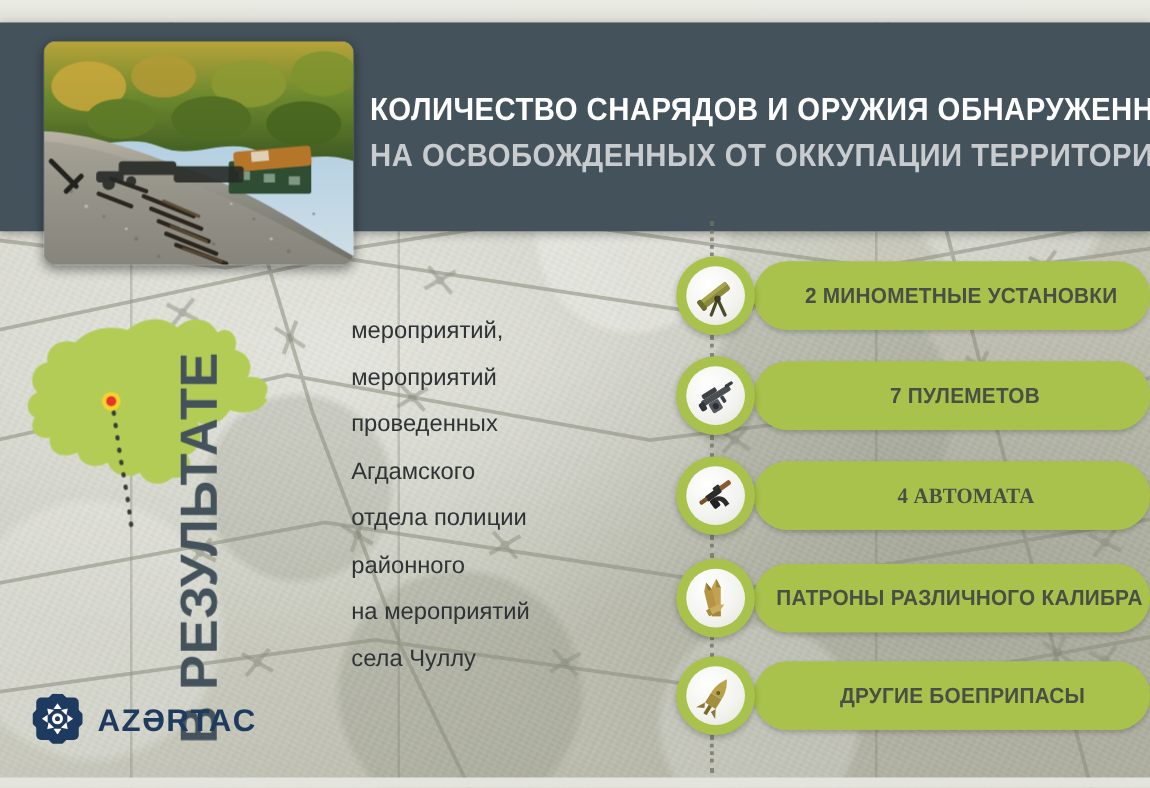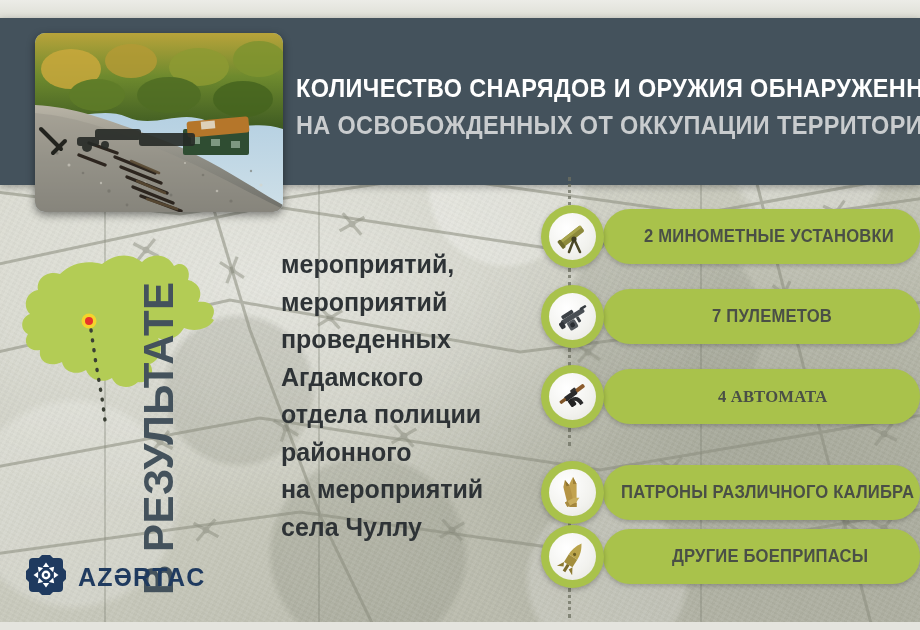--- a/index.html
+++ b/index.html
@@ -82,21 +82,21 @@
     position:absolute; left:-16px; top:396px;
     width:350px; text-align:left;
     transform:rotate(-90deg); transform-origin:center center;
     font-size:42px; font-weight:bold; letter-spacing:.5px;
     color:#44525c; white-space:nowrap;
   }
 
   
   #body-copy {
     position:absolute; left:281px; top:246px; width:245px;
-    font-size:25px; line-height:37.5px; color:#2e3336;font-weight:bold;
+    font-size:19px; line-height:37.5px; color:#2e3336;
   }
   #body-copy div { white-space:nowrap; }
 
   
   #items { position:absolute; left:533px; top:205px; width:387px; height:398px; }
   .dotline {
     position:absolute; left:35px; width:0;
     border-left:3px dotted rgba(110,112,98,.75);
   }
   .item { position:absolute; left:0; height:63px; width:387px; }
@@ -396,21 +396,21 @@
               <rect x="4" y="13.5" width="7" height="3.4" rx="1.2" fill="#7d5326"></rect>
               <rect x="11" y="18" width="6" height="8" rx="1.4" fill="#222"></rect>
               <path d="M17 18 q7 2 6 11 l-4 0 q1 -7 -4 -8 z" fill="#2b2b2b"></path>
               <rect x="19" y="11" width="6" height="3" rx="1" fill="#333"></rect>
             </g>
           </svg>
         </div>
       </div>
     </div>
 
-    <div class="item" style="top:256px;">
+    <div class="item" style="top:242px;">
       <div class="badge">
         <span class="badge-label">ПАТРОНЫ РАЗЛИЧНОГО КАЛИБРА</span>
       </div>
       <div class="icon-circle">
         <div class="icon-inner">
           <svg width="36" height="36" viewBox="0 0 36 36" xmlns="http://www.w3.org/2000/svg">
             <g transform="translate(14,2)">
               <path d="M4 0 L7.6 7 L7.6 30 L0.4 30 L0.4 7 Z" fill="#c2a24e"></path>
               <path d="M4 0 L7.6 7 L4 7 Z" fill="#9f8138"></path>
               <rect x="0.4" y="26" width="7.2" height="4" fill="#a5873c"></rect>

